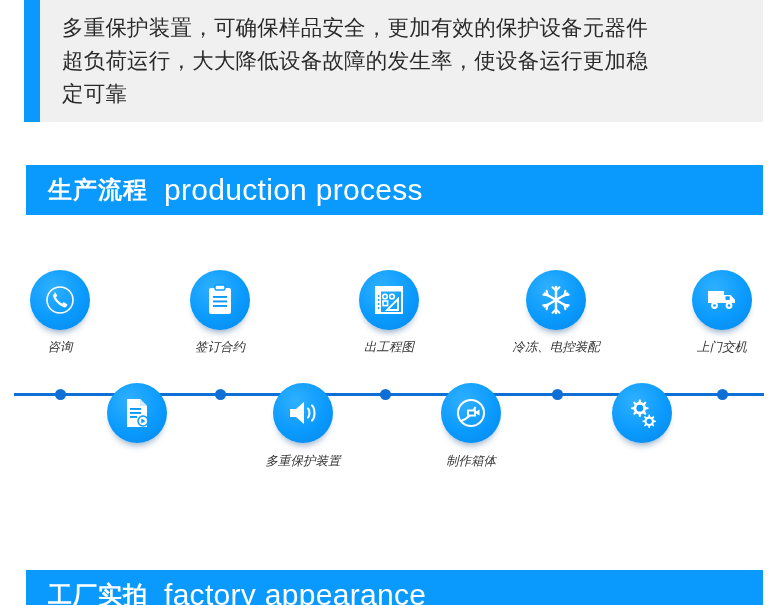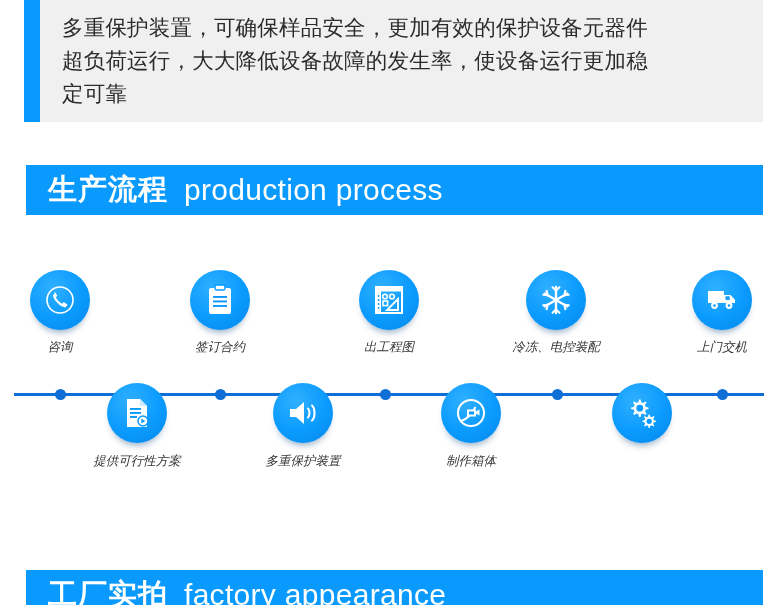--- a/index.html
+++ b/index.html
@@ -38,21 +38,21 @@
   .section-banner{
     position:absolute;left:26px;width:737px;
     background:#0a9afe;
     display:flex;align-items:center;
     box-sizing:border-box;
     padding-left:22px;
   }
   #banner-production{top:165px;height:50px;}
   #banner-factory{top:570px;height:50px;}
   .banner-cn{
-    color:#ffffff;font-weight:bold;font-size:29px;
+    color:#ffffff;font-weight:bold;font-size:24px;
     letter-spacing:1px;
   }
   .banner-en{
     color:#ffffff;font-weight:400;font-size:30px;
     margin-left:16px;letter-spacing:0.3px;
   }
 
   
   .flow{
     position:absolute;left:0;top:270px;width:780px;height:260px;font-style:italic;
@@ -217,21 +217,20 @@
           <svg width="30" height="32" viewBox="0 0 30 32">
             <path d="M5 2h13l7 7v21H5z" fill="#fff"></path>
             <path d="M18 2l7 7h-7z" fill="#cfe9ff"></path>
             <rect x="8" y="11" width="11" height="1.9" fill="#0a9afe"></rect>
             <rect x="8" y="15" width="11" height="1.9" fill="#0a9afe"></rect>
             <rect x="8" y="19" width="7" height="1.9" fill="#0a9afe"></rect>
             <circle cx="21" cy="24" r="5" fill="#fff" stroke="#0a9afe" stroke-width="1.5"></circle>
             <path d="M19.3 21.6l4 2.4-4 2.4z" fill="#0a9afe"></path>
           </svg>
         </div>
-        <div class="node-label">提供可行性方案</div>
       </div>
 
       <div class="node" style="left:303px">
         <div class="node-circle">
           <svg width="32" height="28" viewBox="0 0 32 28">
             <path d="M3 10h6L17 3v22L9 18H3z" fill="#fff"></path>
             <g fill="none" stroke="#fff" stroke-width="2.1" stroke-linecap="round">
               <path d="M21 9.5c1.9 1.6 1.9 7.4 0 9"></path>
               <path d="M25 6.5c3.3 2.8 3.3 12.2 0 15"></path>
             </g>

